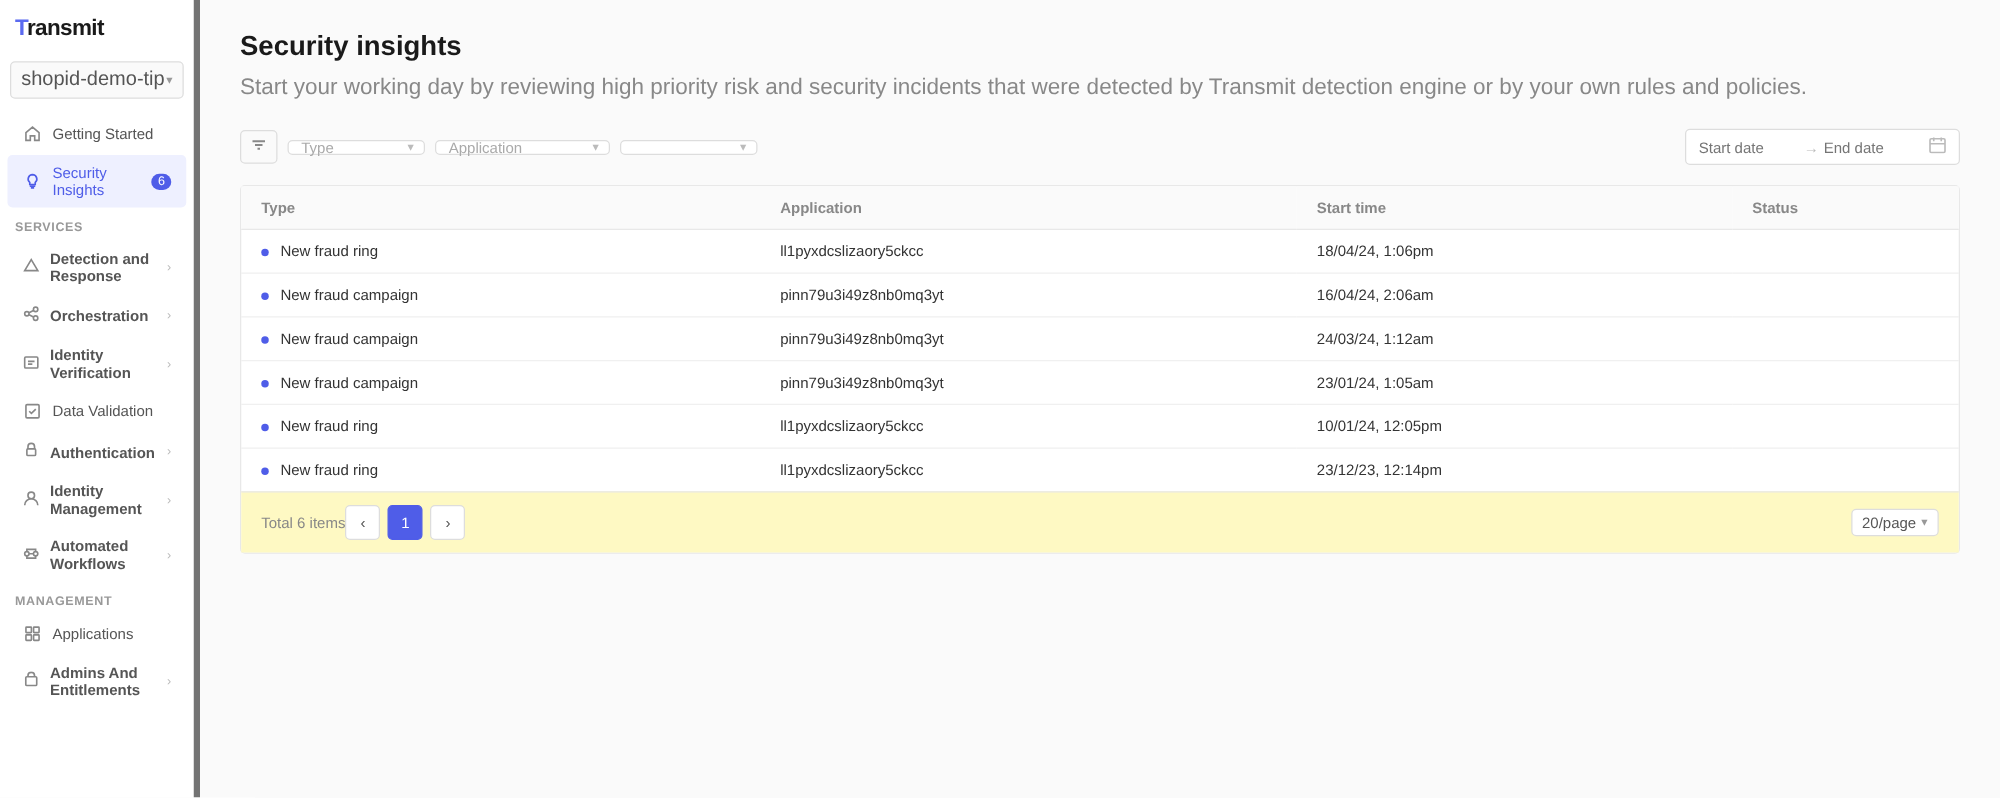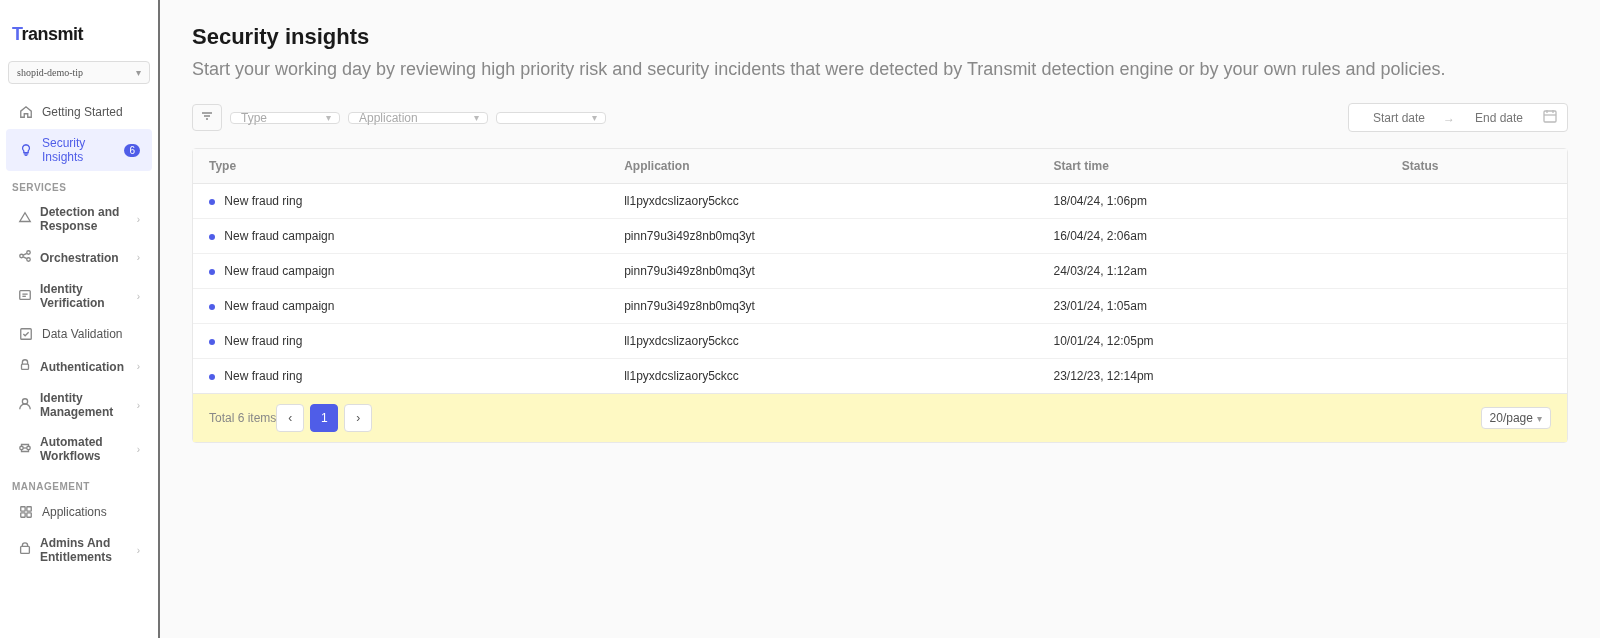--- a/index.html
+++ b/index.html
@@ -1,25 +1,25 @@
 <!DOCTYPE html>
 <html><head>
   <meta charset="utf-8">
   <style>
     * { box-sizing: border-box; margin: 0; padding: 0; }
     body { font-family: -apple-system, BlinkMacSystemFont, 'Segoe UI', sans-serif; font-size: 13px; color: #333; background: #fff; display: flex; height: 638px; overflow: hidden; }
 
     
-    .sidebar { width: 160px; min-width: 160px; background: #fff; border-right: 2px solid #737373; display: flex; flex-direction: column; padding: 20px 0; overflow-y: auto; }
+    .sidebar { width: 160px; min-width: 160px; background: #fff; border-right: 5px solid #737373; display: flex; flex-direction: column; padding: 8px 0; overflow-y: auto; }
     .logo { padding: 4px 12px 16px; }
     .logo-text { font-size: 18px; font-weight: 700; color: #1a1a1a; letter-spacing: -0.5px; }
     .logo-text span { color: #5b6af0; }
 
     .account-selector { margin: 0 8px 12px; display: flex; align-items: center; justify-content: space-between; border: 1px solid #ddd; border-radius: 4px; padding: 5px 8px; cursor: pointer; background: #fafafa; }
-    .account-selector-text { font-size: 10px; color: #555; font-family: Liberation Serif, serif; }
+    .account-selector-text { font-size: 16px; color: #555; }
     .chevron-down { font-size: 10px; color: #999; }
 
     .nav-item { display: flex; align-items: center; gap: 8px; padding: 7px 12px; cursor: pointer; color: #555; font-size: 12px; border-radius: 4px; margin: 1px 6px; }
     .nav-item.active { background: #eef0ff; color: #4f5de8; }
     .nav-item .icon { width: 16px; height: 16px; display: flex; align-items: center; justify-content: center; flex-shrink: 0; }
 
     .nav-badge { background: #4f5de8; color: #fff; border-radius: 10px; font-size: 10px; padding: 1px 5px; margin-left: 2px; }
 
     .section-label { padding: 10px 12px 4px; font-size: 10px; font-weight: 600; color: #999; text-transform: uppercase; letter-spacing: 0.5px; }
 
@@ -33,21 +33,21 @@
     .page-title { font-size: 22px; font-weight: 700; color: #1a1a1a; margin-bottom: 6px; }
     .page-subtitle { font-size: 18px; color: #888; margin-bottom: 20px; line-height: 1.5; }
 
     
     .filters-row { display: flex; align-items: center; gap: 8px; margin-bottom: 16px; }
     .filter-icon-btn { background: none; border: 1px solid #ddd; border-radius: 4px; padding: 5px 8px; cursor: pointer; color: #888; font-size: 12px; }
     .filter-select { border: 1px solid #ddd; border-radius: 4px; padding: 5px 10px; font-size: 12px; color: #aaa; background: #fff; cursor: pointer; display: flex; align-items: center; gap: 6px; min-width: 100px; }
     .filter-select select { border: none; outline: none; background: transparent; font-size: 12px; color: #aaa; cursor: pointer; width: 100%; }
 
     .date-range { margin-left: auto; display: flex; align-items: center; gap: 4px; border: 1px solid #ddd; border-radius: 4px; padding: 5px 10px; background: #fff; }
-    .date-input { border: none; outline: none; font-size: 12px; color: #404040; background: transparent; width: 80px; text-align: center; }
+    .date-input { border: none; outline: none; font-size: 12px; color: #404040; background: transparent; width: 80px; }
     .date-arrow { color: #bbb; font-size: 12px; }
     .date-cal-icon { color: #bbb; font-size: 13px; cursor: pointer; }
 
     
     .table-container { background: #fff; border: 1px solid #e8e8e8; border-radius: 4px; }
     .table { width: 100%; border-collapse: collapse; }
     .table thead tr { border-bottom: 1px solid #e8e8e8; }
     .table th { padding: 10px 16px; text-align: left; font-size: 12px; font-weight: 600; color: #888; background: #fafafa; }
     .table td { padding: 10px 16px; font-size: 12px; color: #333; border-bottom: 1px solid #f0f0f0; }
     .table tbody tr:last-child td { border-bottom: none; }

